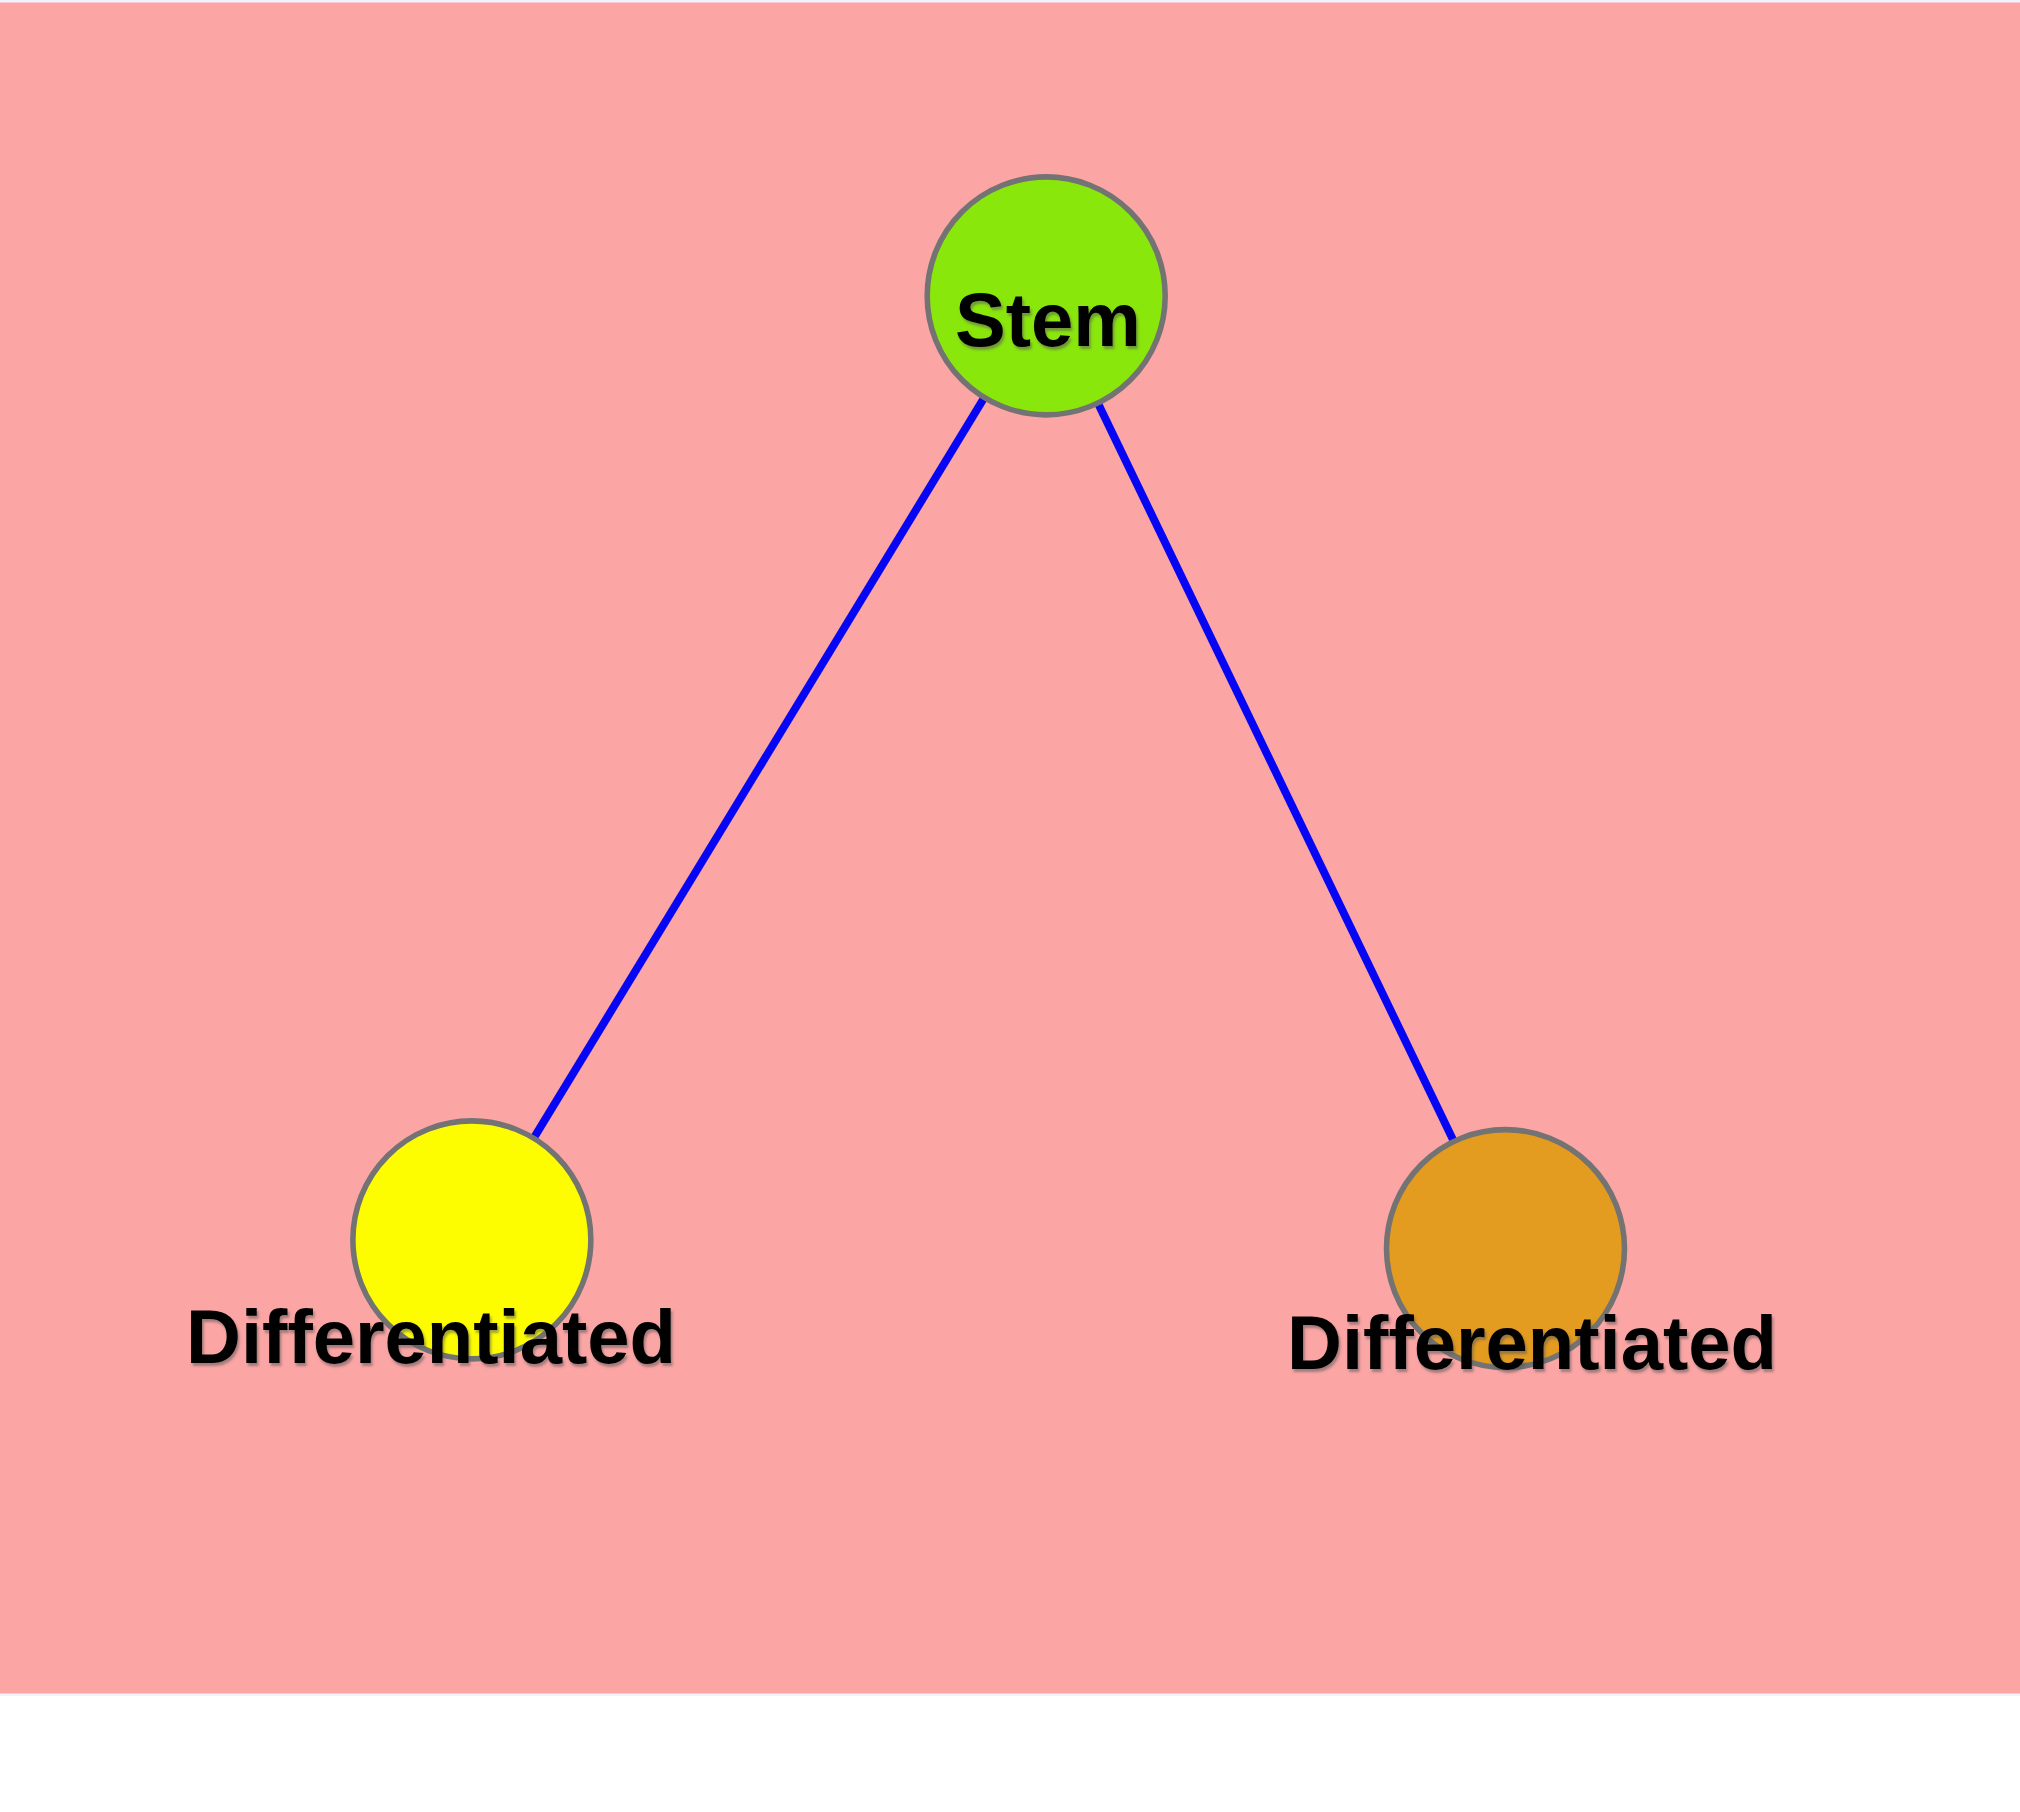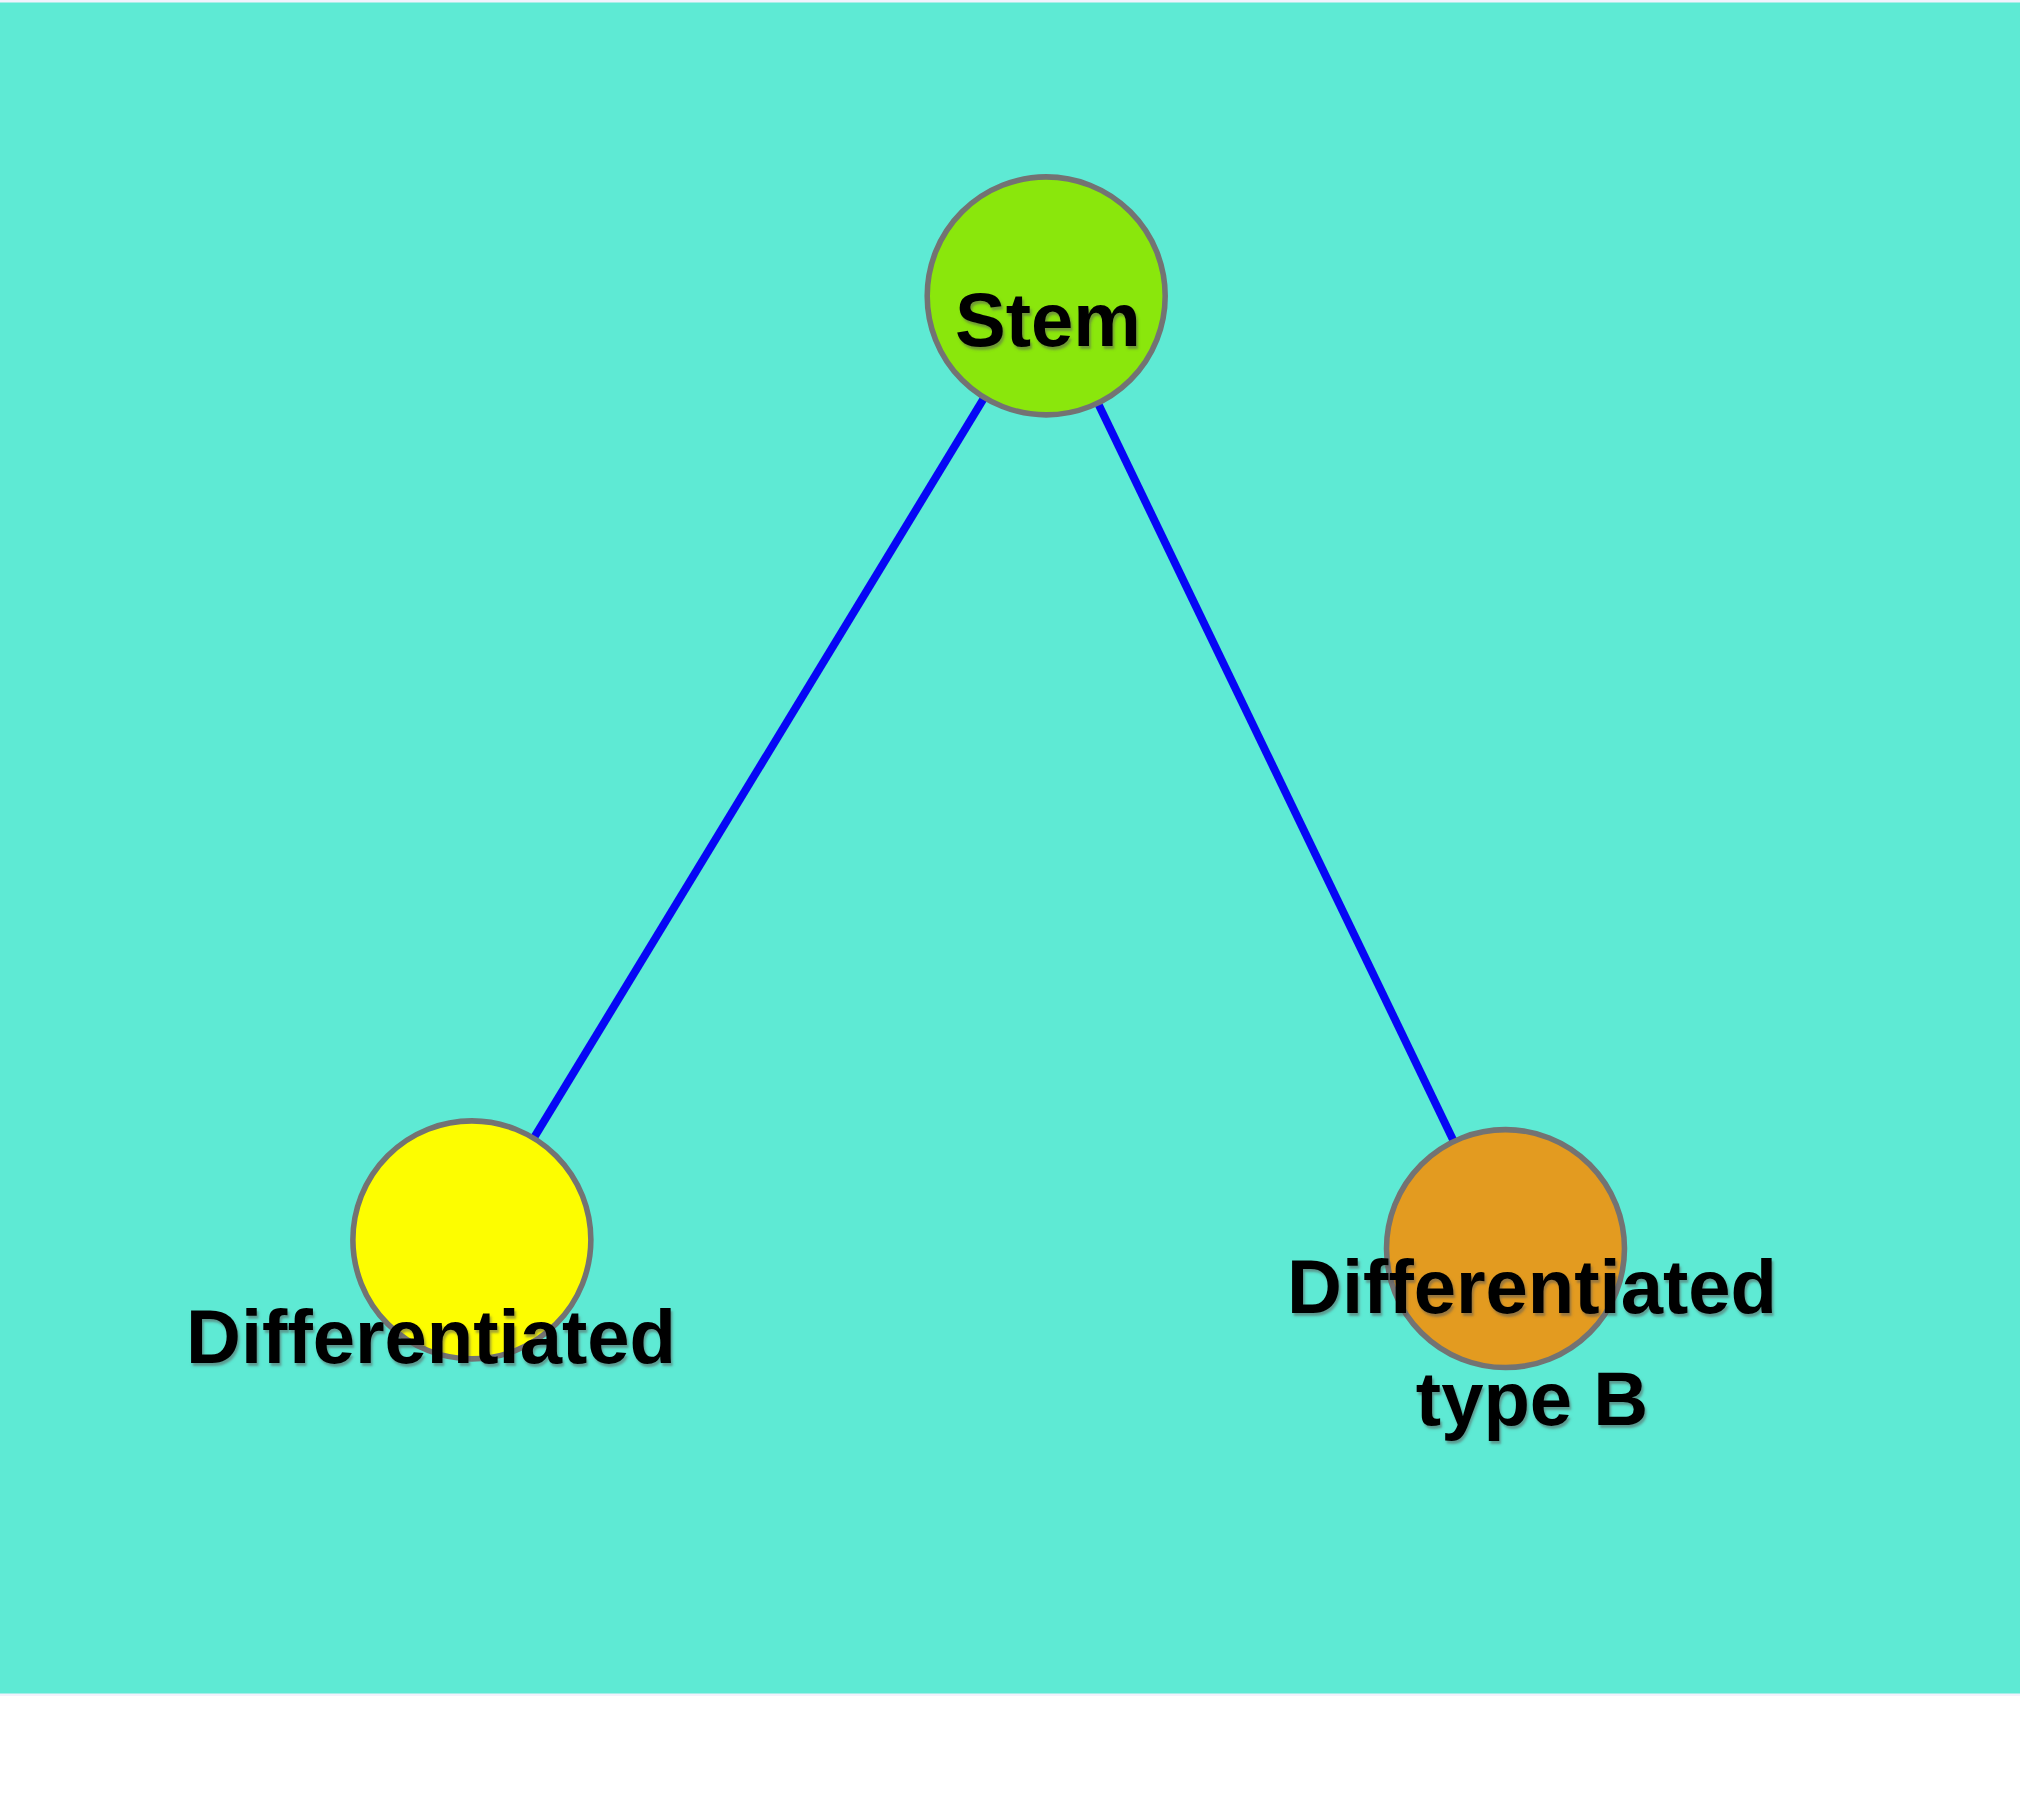--- a/index.html
+++ b/index.html
@@ -5,21 +5,21 @@
   html, body {
     margin: 0;
     padding: 0;
     overflow: hidden;
     font-family: "Liberation Sans", sans-serif;
   }
   .canvas {
     position: relative;
     width: 2021px;
     height: 1696px;
-    background: #5eead4;
+    background: #fca5a5;
     box-shadow: inset 0 2.5px 0 #F2F2FC, inset 0 -2.5px 0 #F2F2FC;
   }
   .graph-svg {
     position: absolute;
     inset: 0;
     width: 100%;
     height: 100%;
   }
   .edge {
     stroke-width: 10px;
@@ -60,17 +60,16 @@
   <div class="node-label" style="left:1048px; top:320px;">
     <span class="line">Stem</span>
   </div>
 
   <div class="node-label" style="left:431px; top:1337px;">
     <span class="line">Differentiated</span>
   </div>
 
   <div class="node-label" style="left:1532px; top:1343px;">
     <span class="line">Differentiated</span>
-    <span class="line">type B</span>
   </div>
 
 </div>
 
 
 </body></html>

